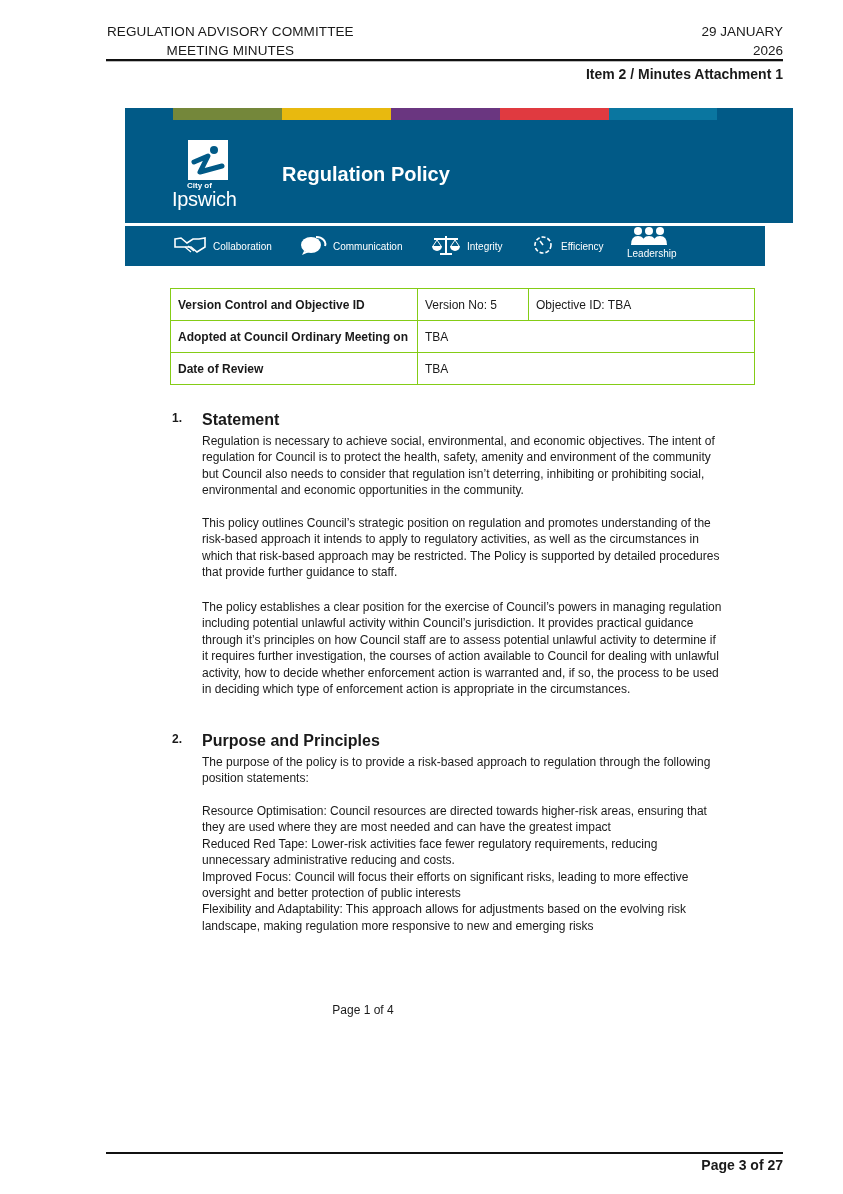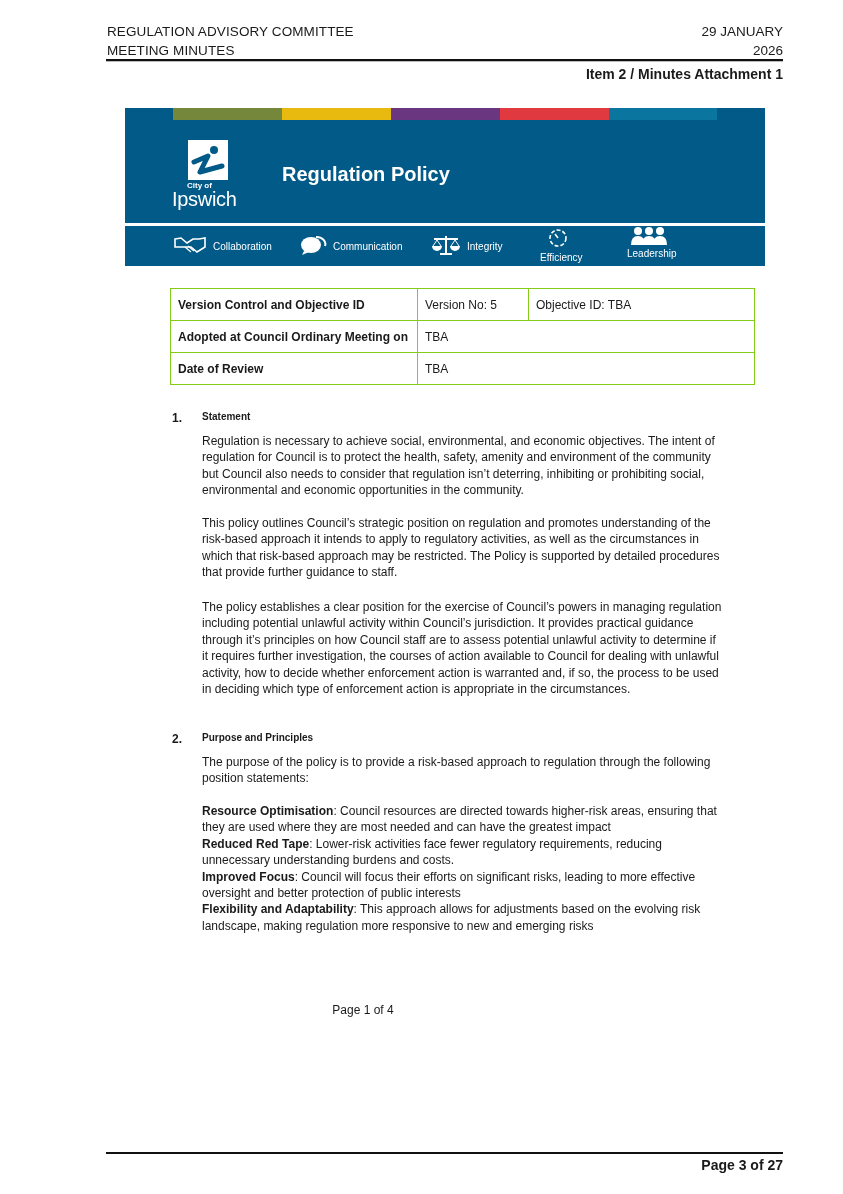--- a/index.html
+++ b/index.html
@@ -1,49 +1,49 @@
 <!DOCTYPE html>
 <html><head>
 <meta charset="utf-8">
 <style>
   html, body { margin: 0; padding: 0; background: #ffffff; }
   body { width: 843px; height: 1194px; position: relative; overflow: hidden;
          font-family: "Liberation Sans", sans-serif; color: #1a1a1a; }
 
   
-  .hdr-left { position: absolute; left: 107px; top: 22px; font-size: 13.5px; line-height: 19px; letter-spacing: 0.1px; }
+  .hdr-left { position: absolute; left: 107px; top: 22px; font-size: 13.5px; line-height: 19px; letter-spacing: 0.1px; text-align: center; }
   .hdr-right { position: absolute; right: 60px; top: 22px; font-size: 13.5px; line-height: 19px; text-align: right; }
   .hdr-rule { position: absolute; left: 106px; right: 60px; top: 59px; height: 2px; background: #111; }
   .hdr-rule2 { position: absolute; left: 106px; right: 60px; top: 61px; height: 1px; background: #bbb; }
   .attach { position: absolute; right: 60px; top: 66px; font-size: 14px; font-weight: bold; }
 
   
   .banner { position: absolute; left: 125px; top: 108px; width: 640px; height: 158px; background: #ffffff; }
-  .banner-top { position: absolute; left: 0; top: 0; width: 640px; height: 115px; background: #015a87; }
+  .banner-top { position: absolute; left: 0; top: 0; width: 640px; height: 115px; background: #015a87; padding-left: 28px; }
   .stripe { position: absolute; top: 0; height: 12px; }
   .banner-bottom { position: absolute; left: 0; top: 118px; width: 640px; height: 40px; background: #015a87; }
   .logo { position: absolute; left: 45px; top: 32px; width: 80px; height: 72px; }
   .logo-box { position: absolute; left: 18px; top: 0; width: 40px; height: 40px; background: #fff; }
   .logo-city { position: absolute; left: 17px; top: 41px; font-size: 8px; color: #fff; font-weight: bold; }
   .logo-name { position: absolute; left: 2px; top: 48px; font-size: 20px; color: #fff; font-weight: normal; letter-spacing: -0.3px; }
   .banner-title { position: absolute; left: 157px; top: 55px; font-size: 20px; font-weight: bold; color: #fff; }
   .value { position: absolute; top: 0; height: 40px; display: flex; align-items: center; color: #fff; font-size: 10px; }
   .value svg { margin-right: 6px; }
 
   
   table.meta { position: absolute; left: 170px; top: 288px; width: 585px; border-collapse: collapse; font-size: 12px; }
   table.meta td { border: 1px solid #84cc16; height: 31px; padding: 0 7px; vertical-align: middle; }
   table.meta td.lbl { font-weight: bold; width: 232px; }
   table.meta td.c2 { width: 96px; }
 
   
   .sec-num { position: absolute; left: 172px; font-size: 12px; font-weight: bold; }
-  .sec-title { position: absolute; left: 202px; font-size: 10px; font-weight: bold; }
+  .sec-title { position: absolute; left: 202px; font-size: 16px; font-weight: bold; }
   .para { position: absolute; left: 202px; width: 520px; font-size: 12px; line-height: 16.4px; }
-  .para b { font-weight: bold; }
+  .para b { font-weight: normal; }
   .pgnum { position: absolute; left: 0; width: 726px; top: 1003px; text-align: center; font-size: 12px; }
   .ftr-rule { position: absolute; left: 106px; right: 60px; top: 1152px; height: 2px; background: #111; }
   .ftr-page { position: absolute; right: 60px; top: 1157px; font-size: 14px; font-weight: bold; }
 </style>
 </head>
 <body>
 
 <div class="hdr-left">
   <div>REGULATION ADVISORY COMMITTEE</div>
   <div>MEETING MINUTES</div>
@@ -103,21 +103,21 @@
             <rect x="14" y="2" width="2" height="17" fill="#fff"></rect>
             <rect x="9" y="19" width="12" height="2" fill="#fff"></rect>
             <rect x="3" y="4" width="24" height="2" fill="#fff"></rect>
             <path d="M1 12 A5 5 0 0 0 11 12 Z" fill="#fff"></path>
             <path d="M19 12 A5 5 0 0 0 29 12 Z" fill="#fff"></path>
             <path d="M6 6 L2 12 M6 6 L10 12 M24 6 L20 12 M24 6 L28 12" stroke="#fff" stroke-width="1"></path>
           </svg>
       </span>
       <span>Integrity</span>
     </div>
-    <div class="value" style="left:415px;flex-direction:column;">
+    <div class="value" style="left:406px;">
       <span>
         <svg width="24" height="24" viewBox="0 0 24 24">
             <circle cx="12" cy="12" r="8" fill="none" stroke="#fff" stroke-width="1.6" stroke-dasharray="4 2"></circle>
             <path d="M12 12 L9 8" stroke="#fff" stroke-width="1.6"></path>
           </svg>
       </span>
       <span>Efficiency</span>
     </div>
     <div class="value" style="left:502px;flex-direction:column;">
       <span>
@@ -157,20 +157,20 @@
 <div class="sec-title" style="top:411px;">Statement</div>
 <div class="para" style="top:433px;">Regulation is necessary to achieve social, environmental, and economic objectives. The intent of regulation for Council is to protect the health, safety, amenity and environment of the community but Council also needs to consider that regulation isn’t deterring, inhibiting or prohibiting social, environmental and economic opportunities in the community.</div>
 <div class="para" style="top:515px;">This policy outlines Council’s strategic position on regulation  and promotes understanding of the risk-based approach it intends to apply to regulatory activities, as well as the circumstances in which that risk-based approach may be restricted.  The Policy is supported by detailed procedures that provide further guidance to staff.</div>
 <div class="para" style="top:599px;">The policy establishes a clear position for the exercise of Council’s powers in managing regulation including potential unlawful activity within Council’s jurisdiction. It provides practical guidance through it’s principles on how Council staff are to assess potential unlawful activity to determine if it requires further investigation, the courses of action available to Council for dealing with unlawful activity, how to decide whether enforcement action is warranted and, if so, the process to be used in deciding which type of enforcement action is appropriate in the circumstances.</div>
 
 <div class="sec-num" style="top:732px;">2.</div>
 <div class="sec-title" style="top:732px;">Purpose and Principles</div>
 <div class="para" style="top:754px;">The purpose of the policy is to provide a risk-based approach to regulation through the following position statements:</div>
 <div class="para" style="top:803px;">
   <div><b>Resource Optimisation</b><span>: Council resources are directed towards higher-risk areas, ensuring that they are used where they are most needed and can have the greatest impact</span></div>
-  <div><b>Reduced Red Tape</b><span>: Lower-risk activities face fewer regulatory requirements, reducing unnecessary understanding burdens and costs.</span></div>
+  <div><b>Reduced Red Tape</b><span>: Lower-risk activities face fewer regulatory requirements, reducing unnecessary administrative reducing and costs.</span></div>
   <div><b>Improved Focus</b><span>: Council will focus their efforts on significant risks, leading to more effective oversight and better protection of public interests</span></div>
   <div><b>Flexibility and Adaptability</b><span>: This approach allows for adjustments based on the evolving risk landscape, making regulation more responsive to new and emerging risks</span></div>
 </div>
 
 <div class="pgnum">Page 1 of 4</div>
 <div class="ftr-rule"></div>
 <div class="ftr-page">Page 3 of 27</div>
 
 </body></html>

